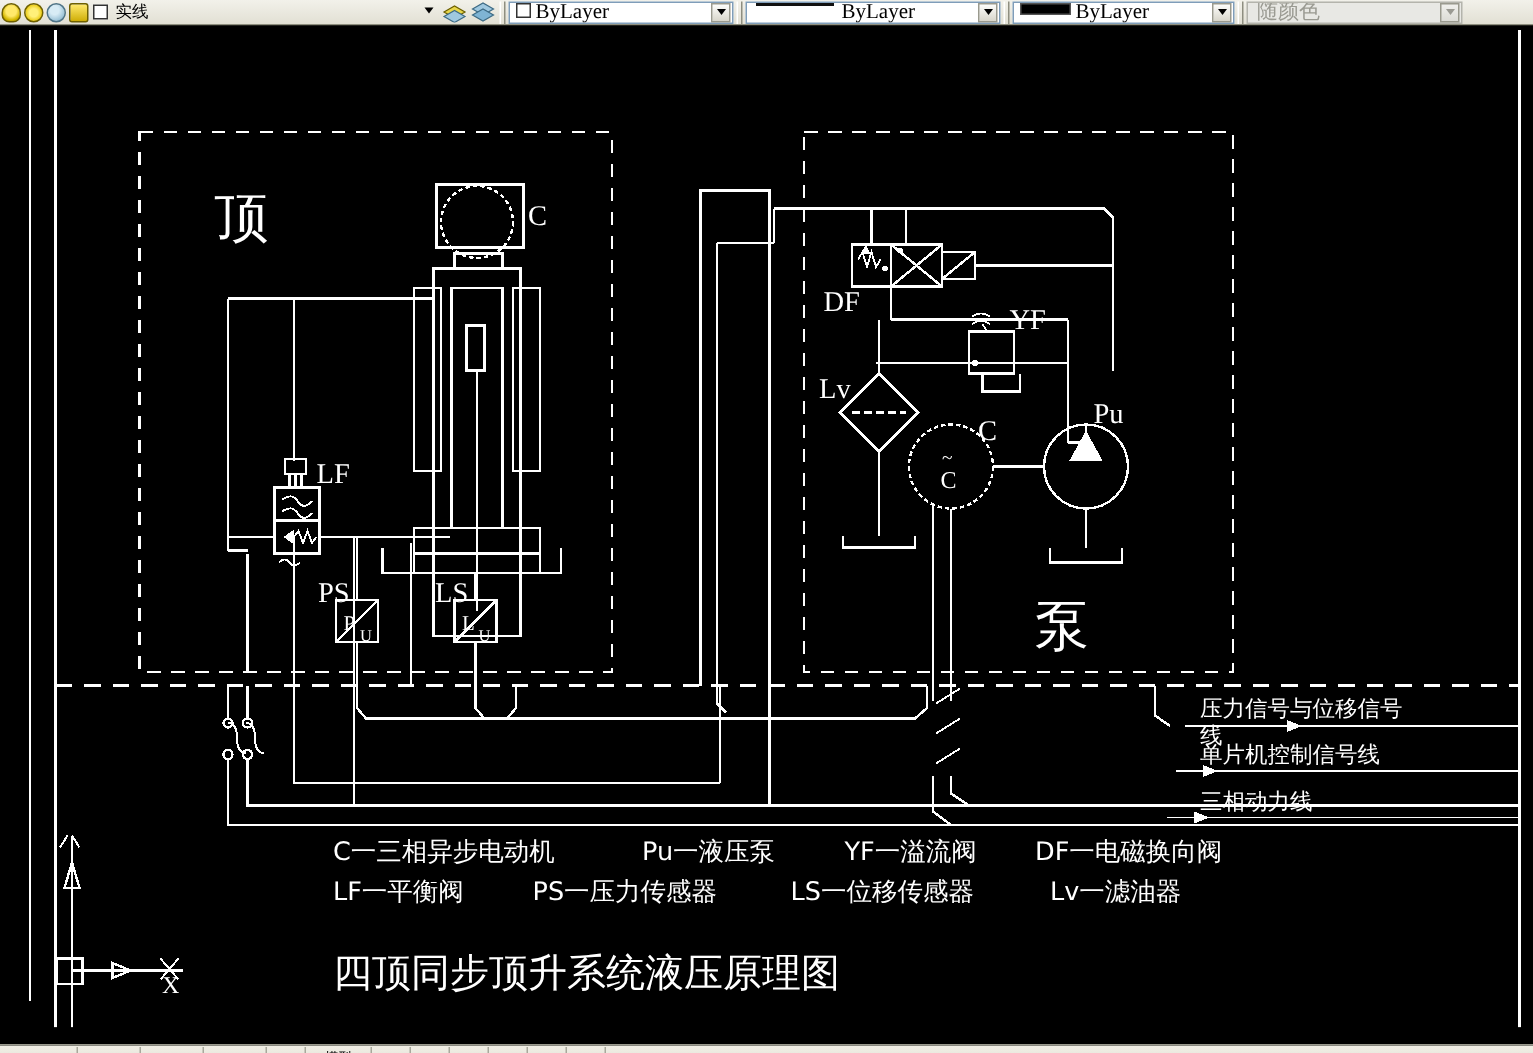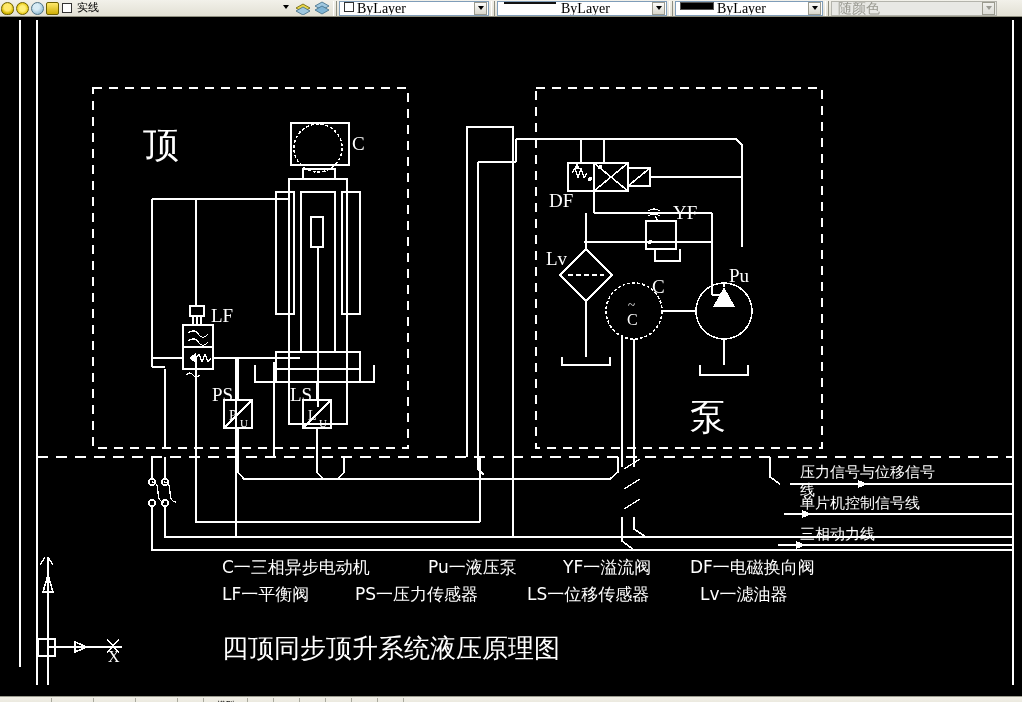--- a/index.html
+++ b/index.html
@@ -141,21 +141,21 @@
   <div class="combo" style="width:148px;">
     <span class="colorchip black"></span>
     <span class="cbtext">ByLayer</span>
     <span class="arrowbox">
         <i class="caret"></i>
       </span>
   </div>
 
   <div class="tb-sep"></div>
 
-  <div class="combo disabled" style="width:166px;">
+  <div class="combo disabled" style="width:144px;">
     <span class="cbtext" style="font-family:'DejaVu Sans',sans-serif;padding-left:4px;">随颜色</span>
     <span class="arrowbox">
         <i class="caret"></i>
       </span>
   </div>
 </div>
 
 <div id="canvas">
 <svg width="1022" height="668" viewBox="0 0 1022 668">
 

